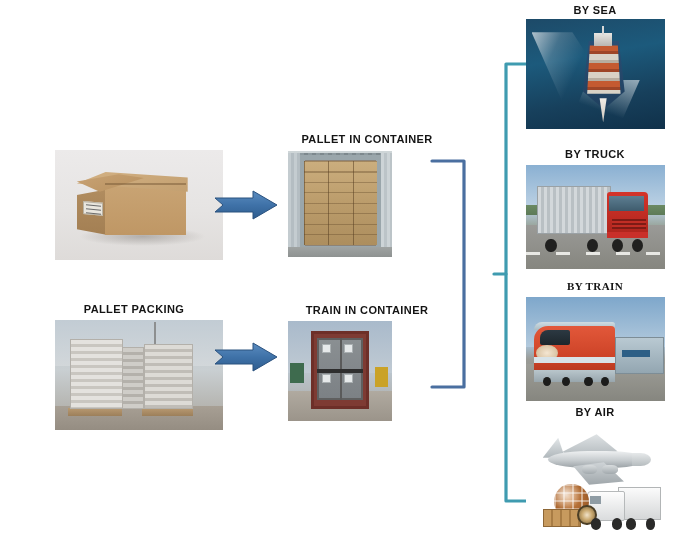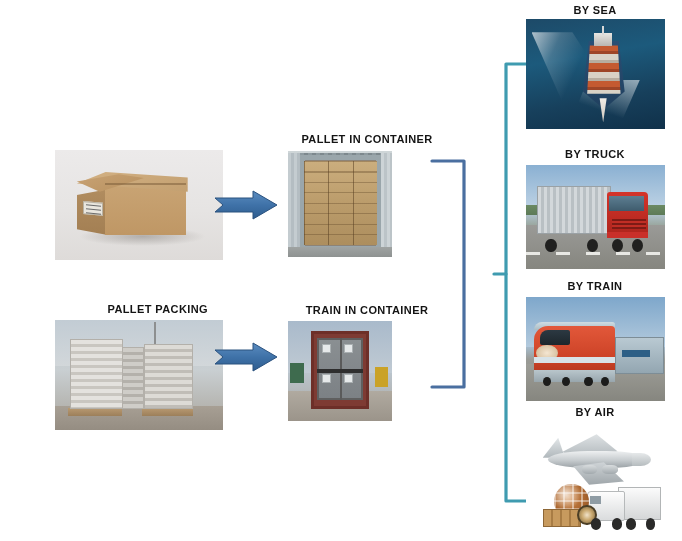--- a/index.html
+++ b/index.html
@@ -409,21 +409,21 @@
 
   <div class="photo sc-cic" style="left:288px; top:151px; width:104px; height:106px;">
     <div class="wallL"></div>
     <div class="wallR"></div>
     <div class="topbar"></div>
     <div class="frame"></div>
     <div class="cargo"></div>
     <div class="ground"></div>
   </div>
 
-  <div class="label" style="left:38px; top:303px; width:170px;text-align:right;">PALLET PACKING</div>
+  <div class="label" style="left:49px; top:303px; width:170px;">PALLET PACKING</div>
 
   <div class="photo sc-pallet" style="left:55px; top:320px; width:168px; height:110px;">
     <div class="sky"></div>
     <div class="grd"></div>
     <div class="pole"></div>
     <div class="base b1"></div>
     <div class="base b2"></div>
     <div class="stack s1"></div>
     <div class="stack s2"></div>
     <div class="stack s3"></div>
@@ -496,21 +496,21 @@
     <div class="cab"></div>
     <div class="windshield"></div>
     <div class="grille"></div>
     <div class="bumper"></div>
     <div class="wheel w1"></div>
     <div class="wheel w2"></div>
     <div class="wheel w3"></div>
     <div class="wheel w4"></div>
   </div>
 
-  <div class="label" style="left:525px; top:280px; width:140px;">BY TRAIN</div>
+  <div class="label" style="left:525px; top:280px; width:140px;font-family:Liberation Serif, serif;">BY TRAIN</div>
 
   <div class="photo sc-train" style="left:526px; top:297px; width:139px; height:104px;">
     <div class="sky"></div>
     <div class="grd"></div>
     <div class="wagon">
         <div class="mk"></div>
       </div>
     <div class="roof"></div>
     <div class="loco"></div>
     <div class="cabwin"></div>

